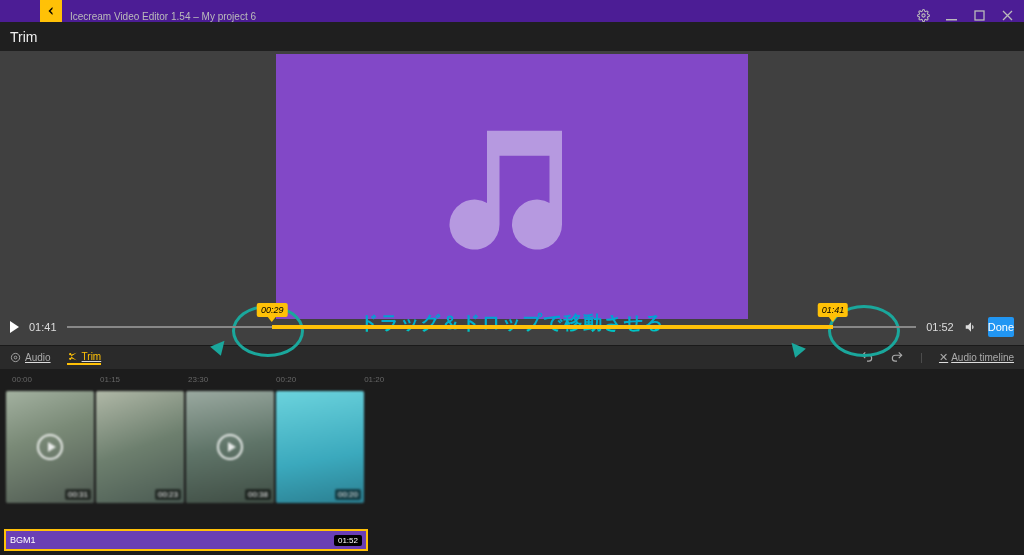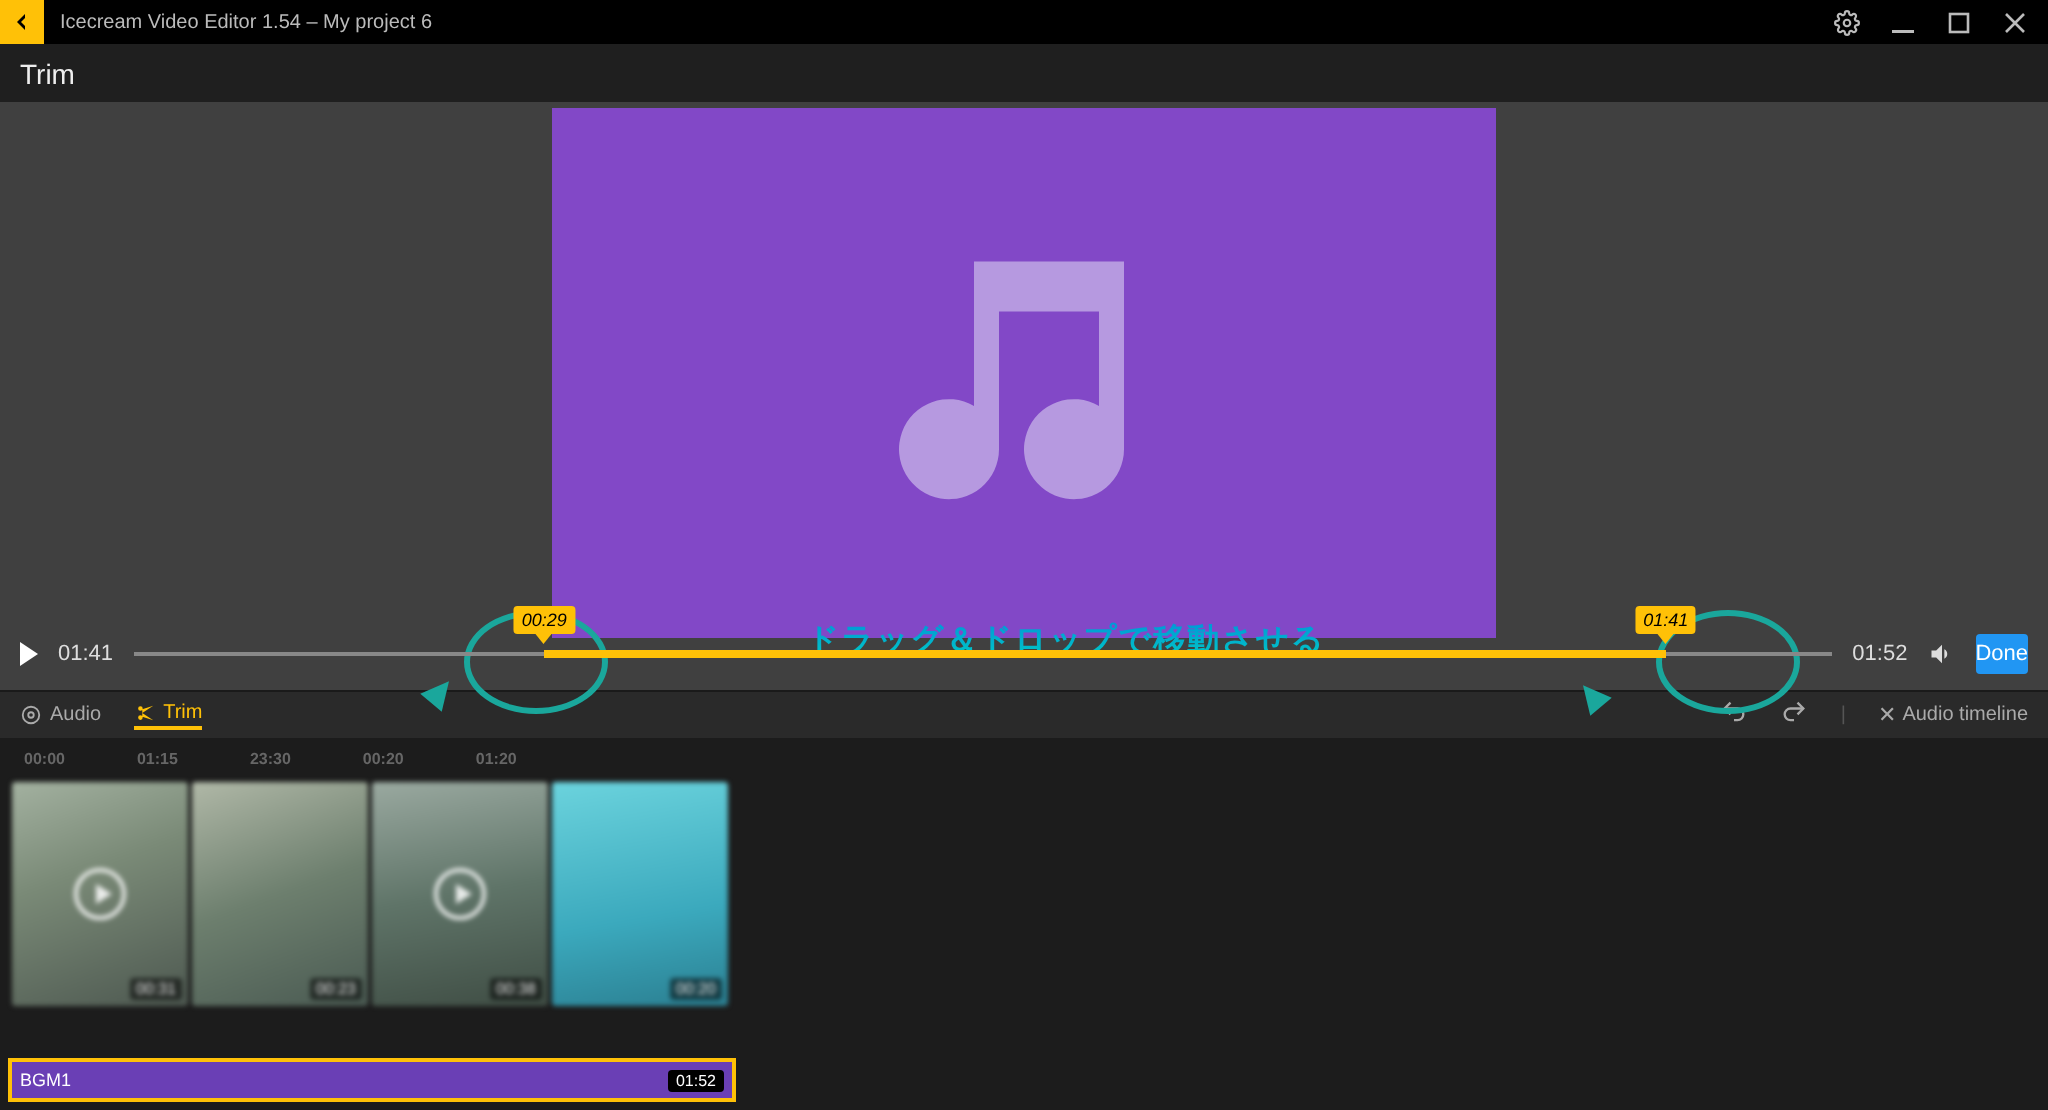--- a/index.html
+++ b/index.html
@@ -1,46 +1,46 @@
 <!DOCTYPE html>
 <html><head>
 <meta charset="utf-8">
 <style>
   * { box-sizing: border-box; margin: 0; padding: 0; font-family: "Segoe UI", Arial, sans-serif; }
   html, body { width: 1024px; height: 555px; overflow: hidden; background: #2a2a2a; color: #ddd; font-size: 12px; }
-  .titlebar { display:flex; align-items:center; height:22px; background:#000000; }
+  .titlebar { display:flex; align-items:flex-end; height:22px; background:#4c1d95;padding-left:40px; }
   .back-btn { width:22px; height:22px; background:#ffc107; display:flex; align-items:center; justify-content:center; cursor:pointer;}
   .back-btn svg { width:12px; height:12px; fill:#000;}
   .title-text { font-size:10px; color:#bbb; margin-left:8px; flex:1;}
   .win-ctrls { display:flex; align-items:center; gap:14px; padding-right:10px;}
   .win-ctrls span { width:14px; height:14px; display:flex; align-items:center; justify-content:center; color:#bbb; cursor:pointer;}
   .subheader { height:30px; background:#1f1f1f; display:flex; align-items:center; padding:0 10px;}
   .subheader .mode { font-size:14px; color:#eee;}
   .preview-area { height:300px; background:#404040; position:relative; display:flex; justify-content:center; padding-top:3px;}
   .preview-box { width:472px; height:265px; background:#8248c7; display:flex; align-items:center; justify-content:center; position:relative;}
-  .annot-text { position:absolute; left:50%; transform:translateX(-50%); top:259px; font-size:16px; font-weight:bold; background:linear-gradient(180deg,#0094d9,#00d0c0); -webkit-background-clip:text; background-clip:text; color:transparent; letter-spacing:1px;margin-left:21px;}
+  .annot-text { position:absolute; left:50%; transform:translateX(-50%); top:259px; font-size:19px; font-weight:bold; background:linear-gradient(180deg,#0094d9,#00d0c0); -webkit-background-clip:text; background-clip:text; color:transparent; letter-spacing:1px;}
   .playbar { position:absolute; left:0; right:0; bottom:3px; height:30px; display:flex; align-items:center; padding:0 10px; gap:10px;}
   .play-icn { width:0;height:0;border-left:9px solid #fff;border-top:6px solid transparent;border-bottom:6px solid transparent; cursor:pointer;}
   .time-lbl { font-size:11px; color:#ddd;}
   .track { flex:1; height:2px; background:#888; position:relative;}
   .track .sel { position:absolute; top:-1px; height:4px; background:#ffc107;}
   .trim-handle { position:absolute; top:-23px; background:#ffc107; color:#000; font-size:9px; padding:2px 4px; border-radius:2px; cursor:ew-resize;font-style:italic;}
   .trim-handle::after{content:"";position:absolute;left:50%;transform:translateX(-50%);top:100%;width:0;height:0;border-left:4px solid transparent;border-right:4px solid transparent;border-top:5px solid #ffc107;}
   .circle-annot { position:absolute; width:72px; height:52px; border:3px solid #1aa79c; border-radius:50%; pointer-events:none;}
   .arrow-annot { position:absolute; width:0;height:0; border-left:7px solid transparent; border-right:7px solid transparent; border-bottom:14px solid #1aa79c;}
   .vol-icn{display:flex;cursor:pointer;}
   .done-btn { background:#2196f3; color:#fff; font-size:11px; padding:4px 0; border-radius:2px; cursor:pointer;}
-  .tabbar { height:24px; background:#2a2a2a; border-top:1px solid #1a1a1a; display:flex; align-items:center; padding:0 10px; gap:16px; font-size:10px;}
+  .tabbar { height:24px; background:#2a2a2a; border-top:1px solid #1a1a1a; display:flex; align-items:center; padding:0 10px; gap:16px; font-size:10px;text-decoration:underline;}
   .tab-item{display:flex;align-items:center;gap:4px;color:#aaa;cursor:pointer;}
   .tab-item.active{color:#ffc107; border-bottom:2px solid #ffc107; padding-bottom:1px;}
   .tab-spacer{flex:1;}
   .tabbar .rbtn{color:#aaa;cursor:pointer;}
   .clear-tl{color:#aaa;font-size:10px;display:flex;align-items:center;gap:3px;cursor:pointer;}
   .timeline { flex:1; background:#1c1c1c; position:relative; padding:6px;}
-  .tl-ruler{height:14px;display:flex;gap:36px;padding-left:6px;font-size:8px;color:#666;font-weight:bold;}
+  .tl-ruler{height:14px;display:flex;gap:68px;padding-left:6px;font-size:8px;color:#666;}
   .clip-row{height:112px;display:flex;gap:2px;margin-top:2px;filter:blur(1.2px);}
   .clip{width:88px;height:100%;background:#555;position:relative;border-radius:2px;overflow:hidden;}
   .clip .thumb-a{position:absolute;inset:0;background:linear-gradient(160deg,#a3b1a0 0%,#7a8a77 40%,#4d5850 100%);}
   .clip .thumb-b{position:absolute;inset:0;background:linear-gradient(160deg,#b0b8a7 0%,#6d7f6e 50%,#4a5a52 100%);}
   .clip .thumb-c{position:absolute;inset:0;background:linear-gradient(170deg,#9aa9a0 0%,#5f7468 50%,#3f4d44 100%);}
   .clip .thumb-d{position:absolute;inset:0;background:linear-gradient(170deg,#6bd3dd 0%,#3ba9bd 60%,#2b7f91 100%);}
   .clip .dur{position:absolute;right:3px;bottom:3px;background:rgba(0,0,0,.55);font-size:8px;padding:1px 3px;border-radius:2px;color:#eee;}
   .clip .play-ov{position:absolute;left:50%;top:50%;transform:translate(-50%,-50%);width:26px;height:26px;border:2px solid rgba(255,255,255,.85);border-radius:50%;}
   .clip .play-ov::after{content:"";position:absolute;left:9px;top:6px;width:0;height:0;border-left:8px solid rgba(255,255,255,.85);border-top:5px solid transparent;border-bottom:5px solid transparent;}
   .audio-row{margin-top:28px;height:18px;width:360px;background:#6a3fb5;outline:2px solid #ffc107;position:relative;display:flex;align-items:center;padding:0 4px;}

